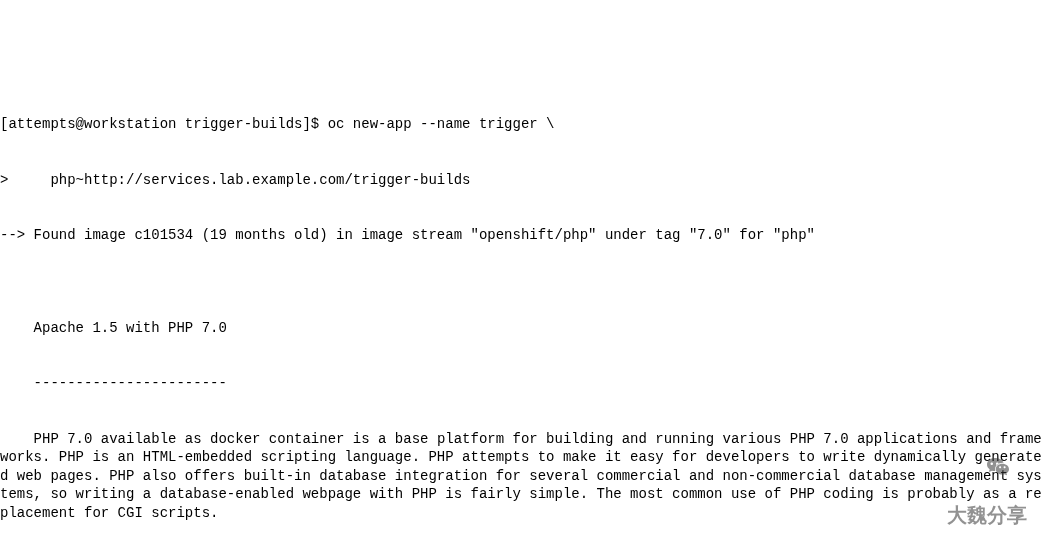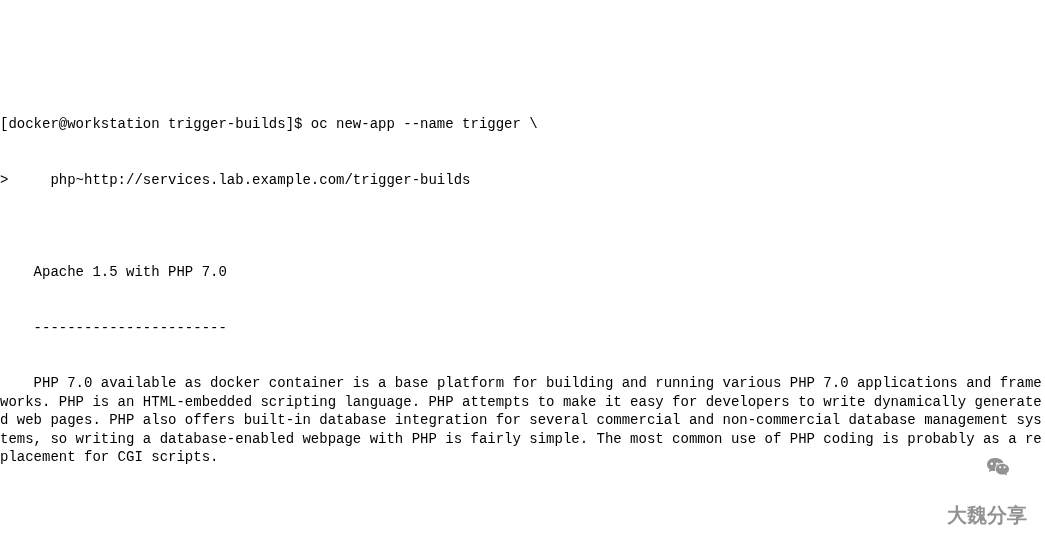--- a/index.html
+++ b/index.html
@@ -45,22 +45,23 @@
       width: 24px;
       height: 24px;
     }
   </style>
 </head>
 <body>
 
 
 
 <div class="terminal">
-  <div class="line">[docker@workstation trigger-builds]$ oc new-app --name trigger \</div>
+  <div class="line">[attempts@workstation trigger-builds]$ oc new-app --name trigger \</div>
   <div class="line">&gt;     php~http://services.lab.example.com/trigger-builds</div>
+  <div class="line">--&gt; Found image c101534 (19 months old) in image stream "openshift/php" under tag "7.0" for "php"</div>
   <div class="line"></div>
   <div class="line">    Apache 1.5 with PHP 7.0</div>
   <div class="line">    -----------------------</div>
   <div class="line">    PHP 7.0 available as docker container is a base platform for building and running various PHP 7.0 applications and frameworks. PHP is an HTML-embedded scripting language. PHP attempts to make it easy for developers to write dynamically generated web pages. PHP also offers built-in database integration for several commercial and non-commercial database management systems, so writing a database-enabled webpage with PHP is fairly simple. The most common use of PHP coding is probably as a replacement for CGI scripts.</div>
   <div class="line"></div>
   
   <div class="line"></div>
   
   
   

